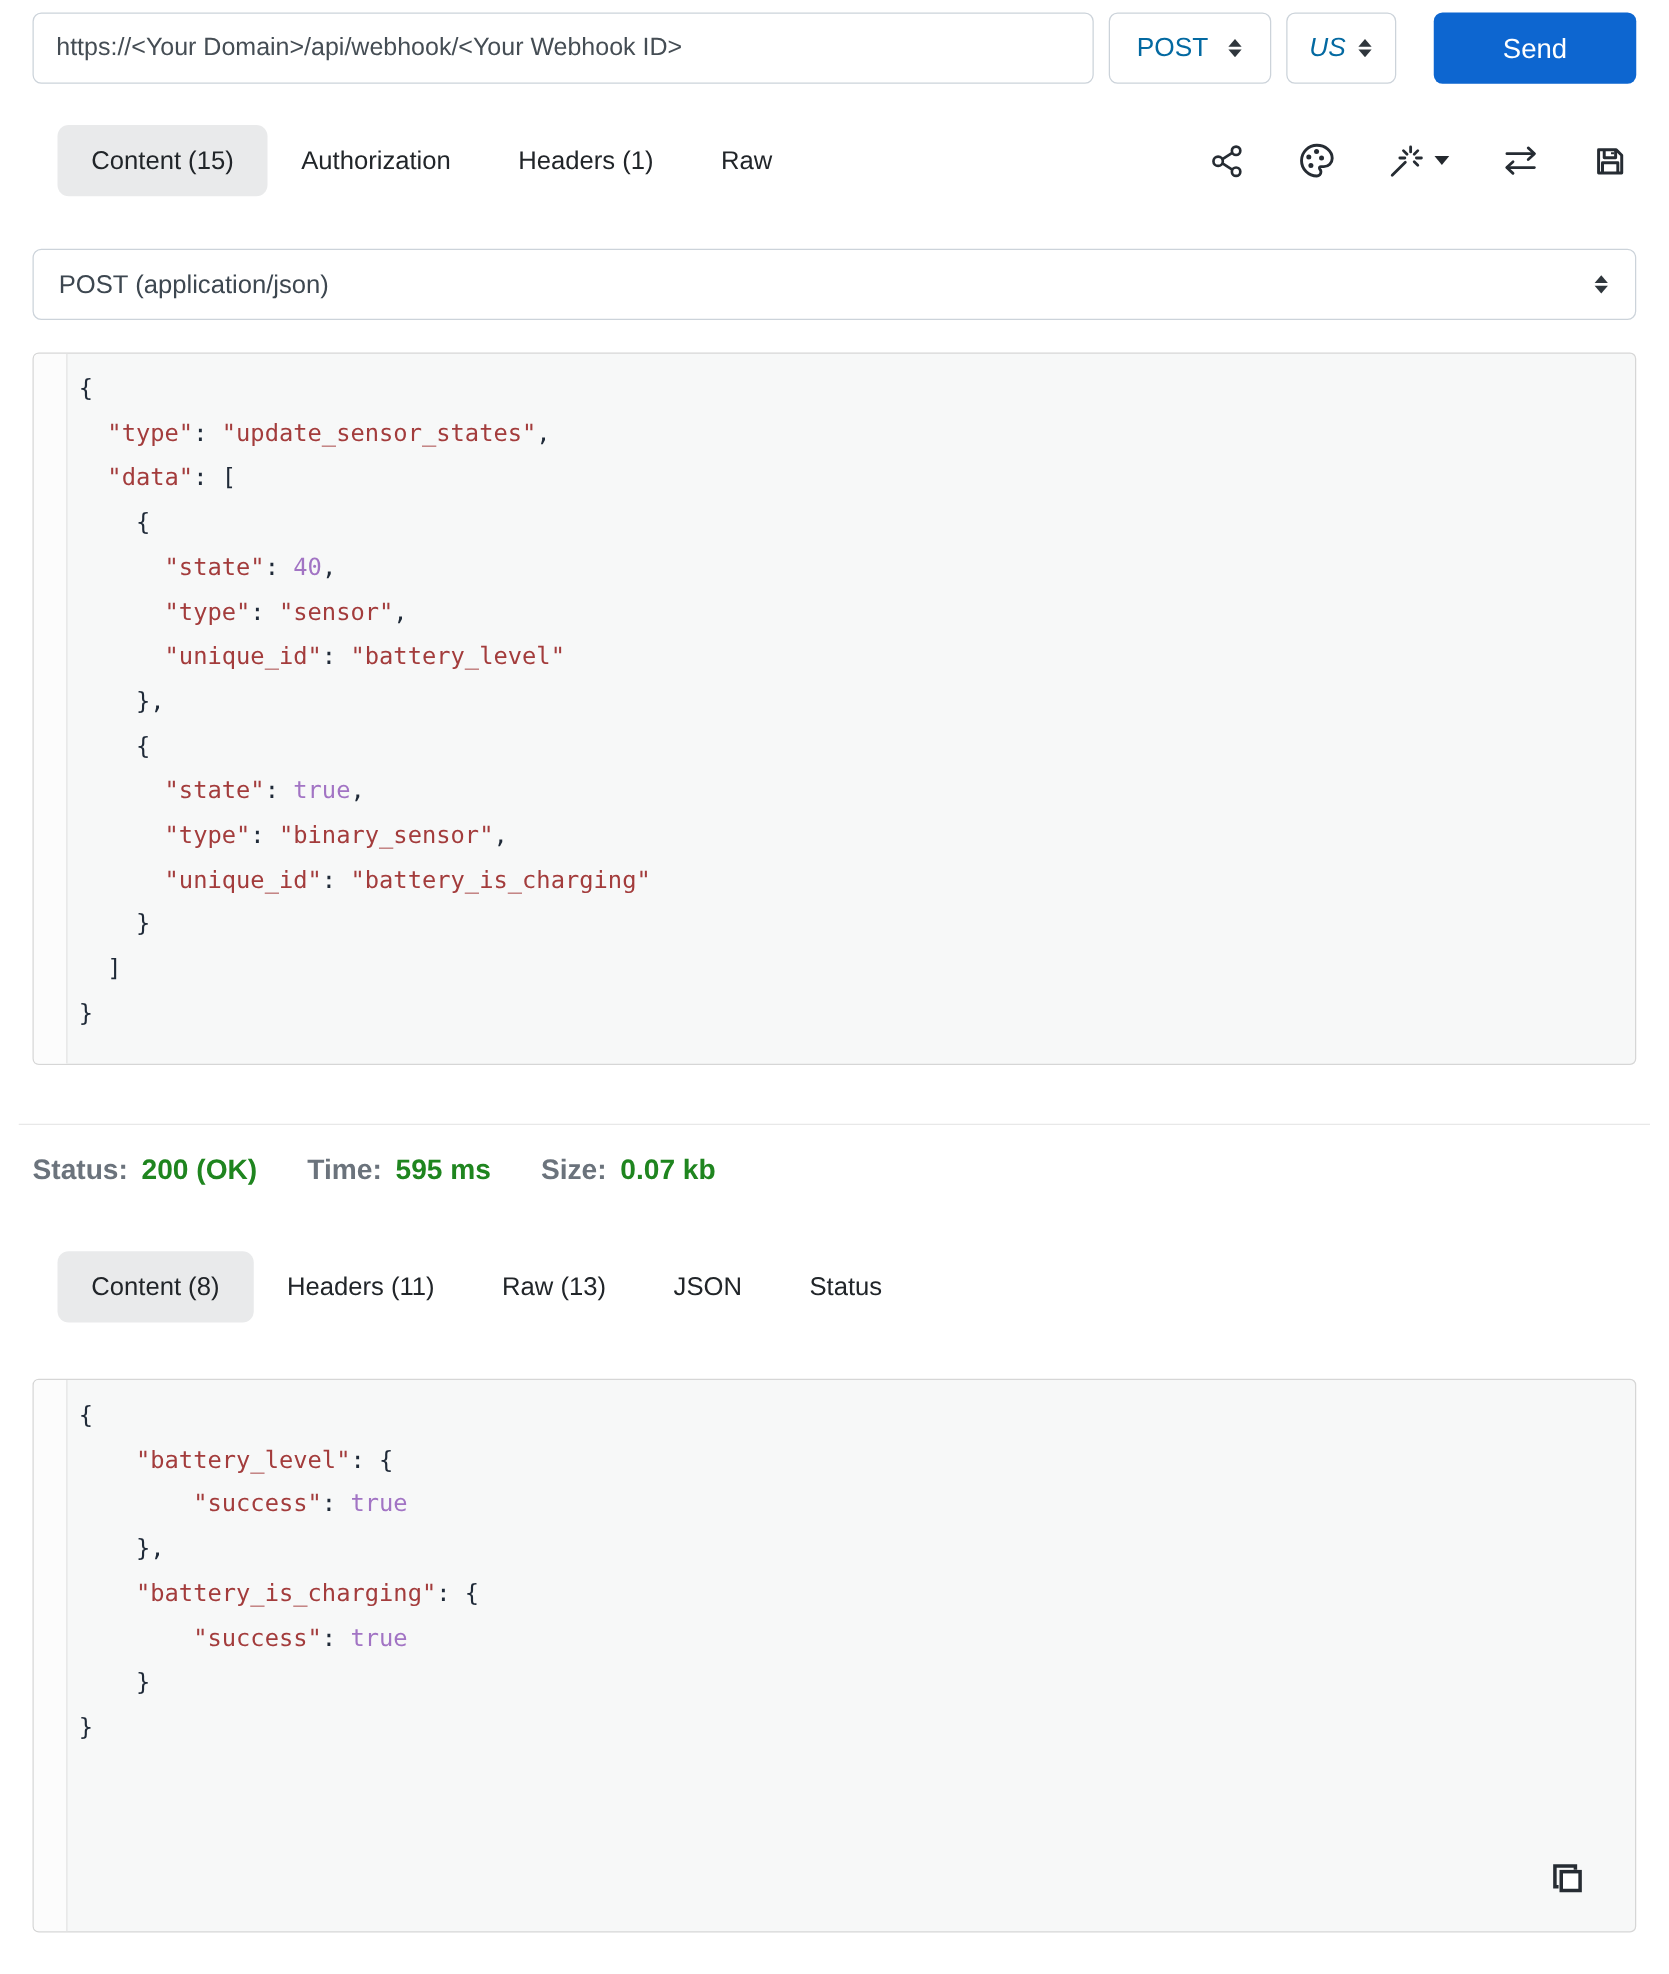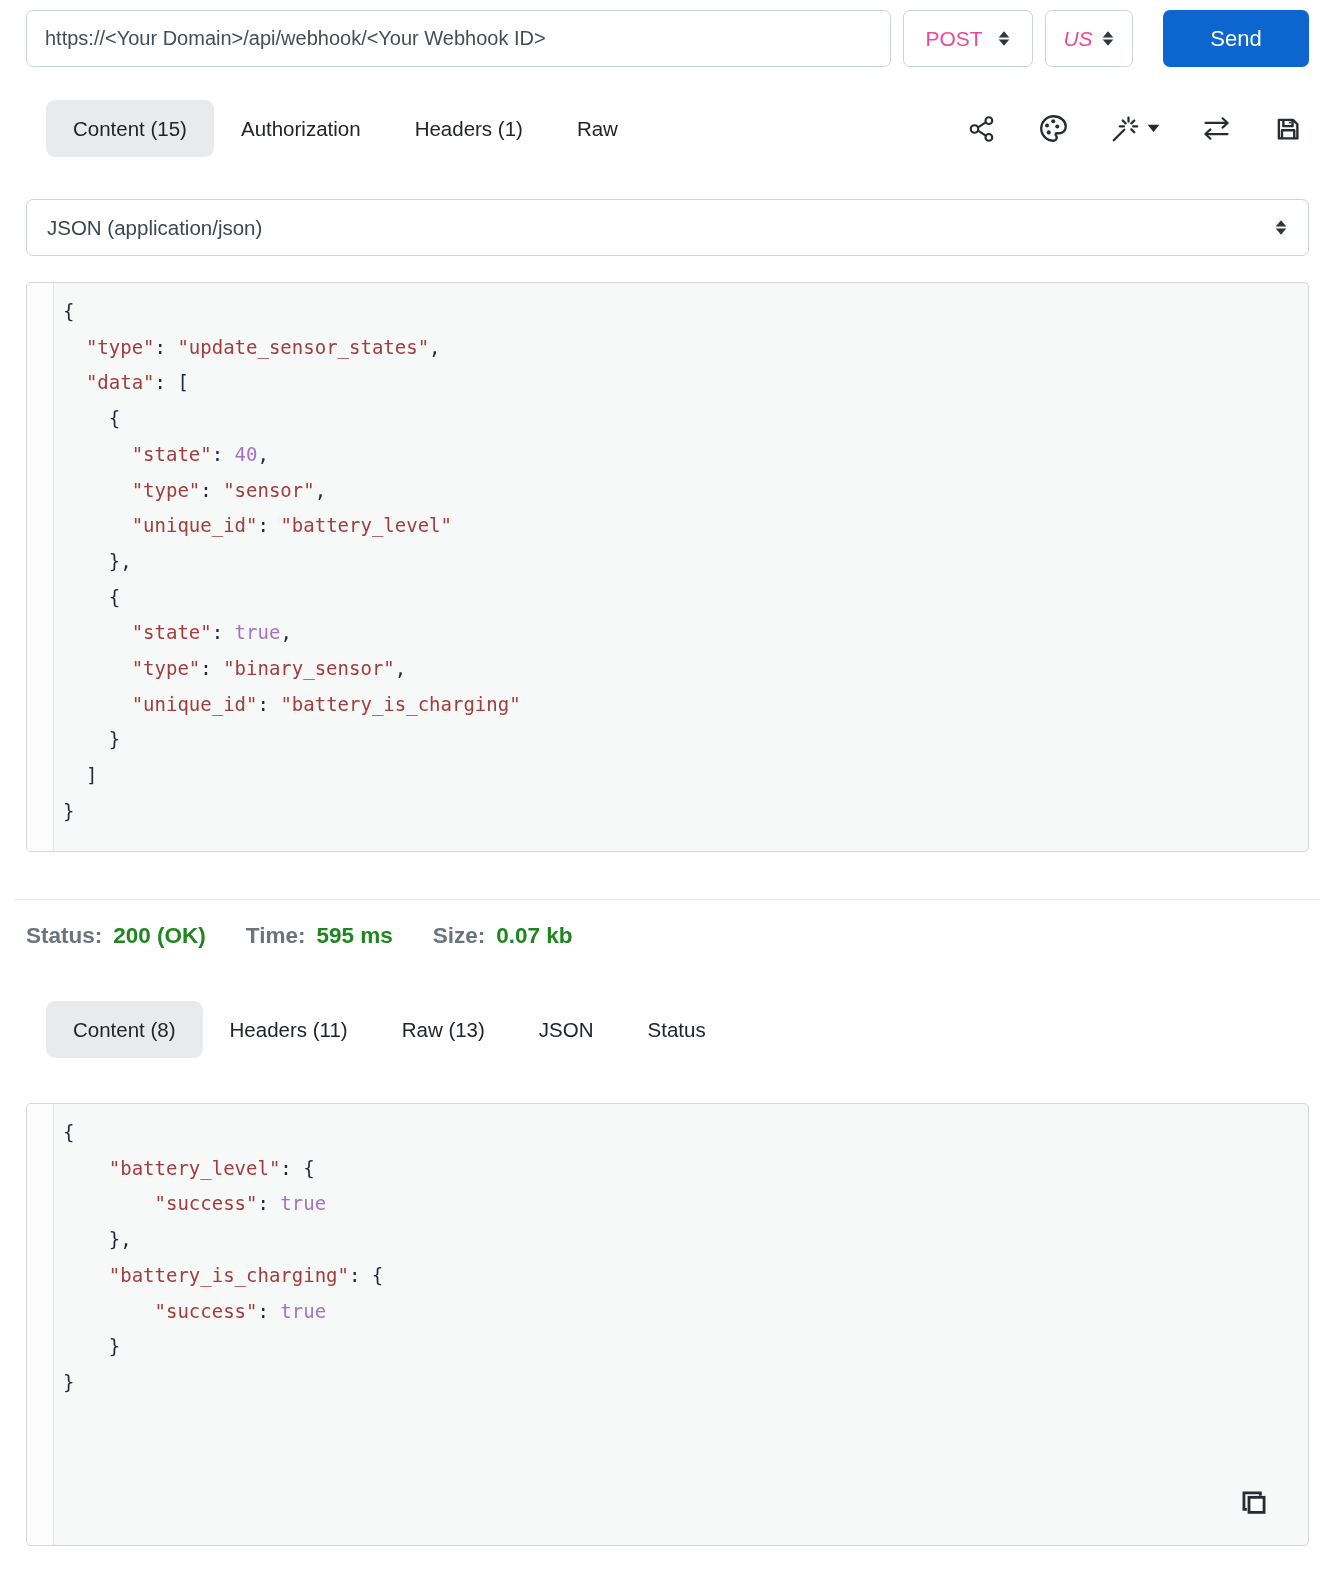--- a/index.html
+++ b/index.html
@@ -4,24 +4,24 @@
 <style>
   html,body{margin:0;padding:0;background:#fff;}
   body{width:1335px;font-family:"Liberation Sans","DejaVu Sans",sans-serif;color:#24292e;}
   .page{box-sizing:border-box;width:1335px;padding:10px 26px 16px;}
 
   
   .url-row{display:flex;align-items:stretch;height:57px;gap:12px;}
   .url-input{flex:1;box-sizing:border-box;border:1px solid #ccd3da;border-radius:7px;
     font-family:inherit;font-size:20px;color:#454d54;padding:0 18px;outline:none;background:#fff;}
   .select{box-sizing:border-box;display:flex;align-items:center;justify-content:center;gap:14px;
-    border:1px solid #ccd3da;border-radius:7px;font-size:21px;color:#ec4899;cursor:pointer;background:#fff;}
+    border:1px solid #ccd3da;border-radius:7px;font-size:21px;color:#0369a1;cursor:pointer;background:#fff;}
   .select-method{width:130px;}
   .select-region{width:88px;gap:8px;font-style:italic;}
-  .send-btn{width:146px;margin-left:18px;border:none;border-radius:7px;cursor:pointer;
+  .send-btn{width:162px;margin-left:18px;border:none;border-radius:7px;cursor:pointer;
     background:var(--accent,#0d66d0);color:#fff;font-family:inherit;font-size:22px;}
 
   
   .tabs-row{display:flex;align-items:center;height:57px;}
   .tabs-row.request{margin-top:33px;}
   .tabs-row.response{margin-top:52px;}
   .tab{display:flex;align-items:center;height:57px;padding:0 27px;border-radius:9px;
     font-size:20.5px;color:#212529;cursor:pointer;white-space:nowrap;}
   .tab.active{background:var(--tab-active-bg,#e9eaeb);margin-left:20px;}
 
@@ -132,21 +132,21 @@
           <path d="M4.7 4.7 H16 L19.5 8.2 V19.5 H4.7 Z"></path>
           <path d="M8.3 4.9 V9.7 H15.6 V5"></path>
           <line x1="13.6" y1="6.2" x2="13.6" y2="7.5"></line>
           <path d="M7.2 19.3 V13 H17 V19.3"></path>
         </svg>
       </div>
     </div>
   </div>
 
   <div class="select-full">
-    <span>JSON (application/json)</span>
+    <span>POST (application/json)</span>
     <svg width="14" height="17" viewBox="0 0 14 17">
       <path d="M7 1.2 L12.3 7.4 H1.7 Z" fill="#2f363c"></path>
       <path d="M7 15.8 L1.7 9.6 H12.3 Z" fill="#2f363c"></path>
     </svg>
   </div>
 
   <div class="editor editor-request">
     <div class="gutter"></div>
     <div class="code">
         <div class="code-line"><span class="tok-p">{</span></div>

